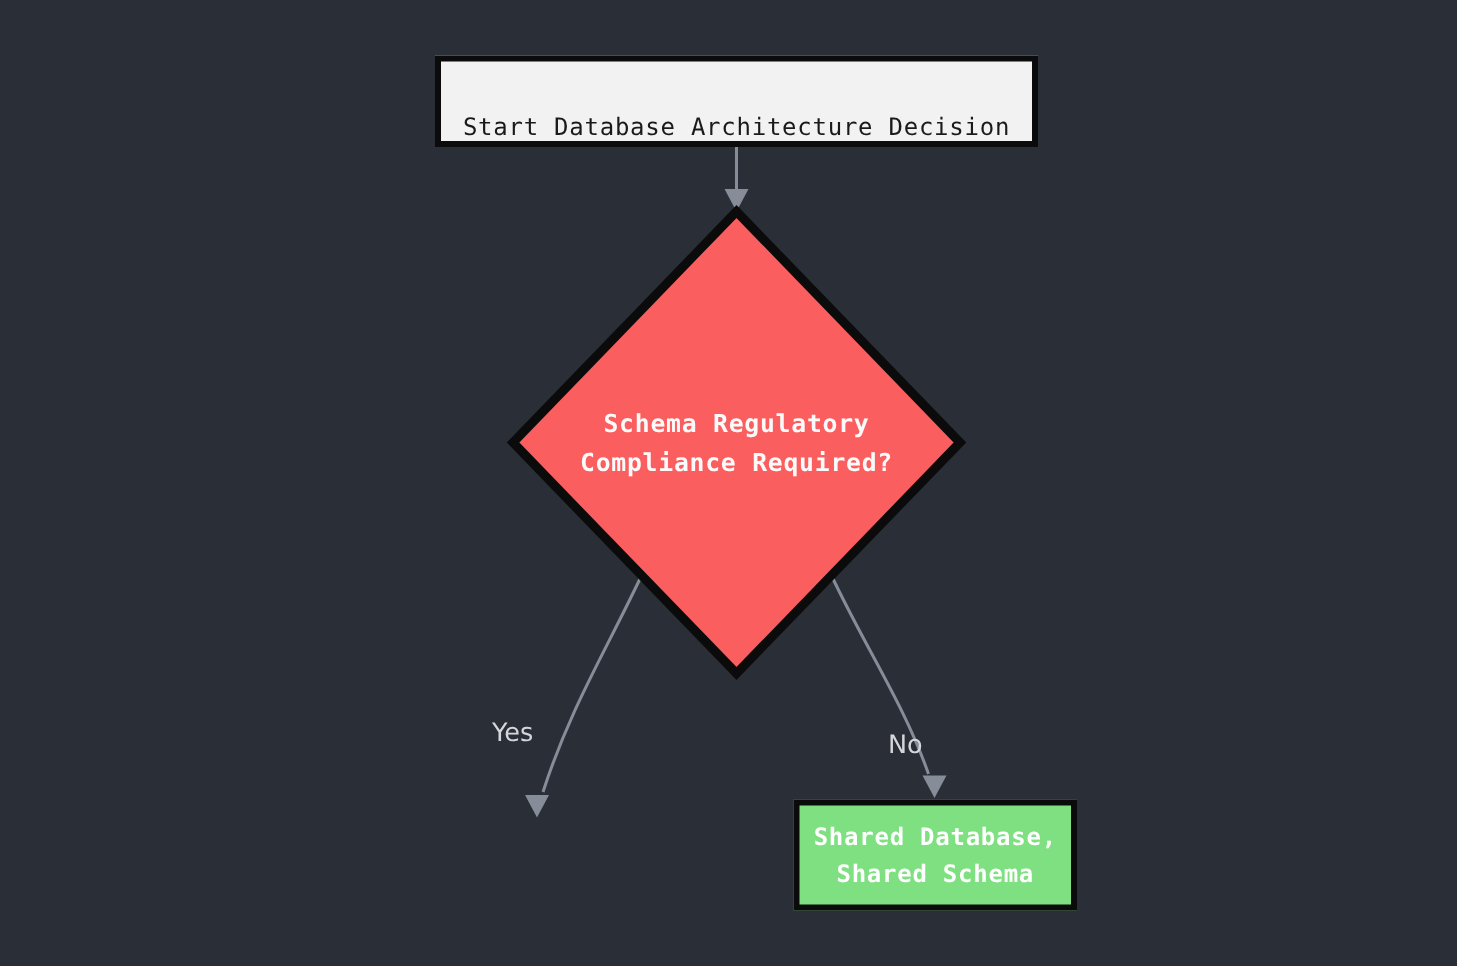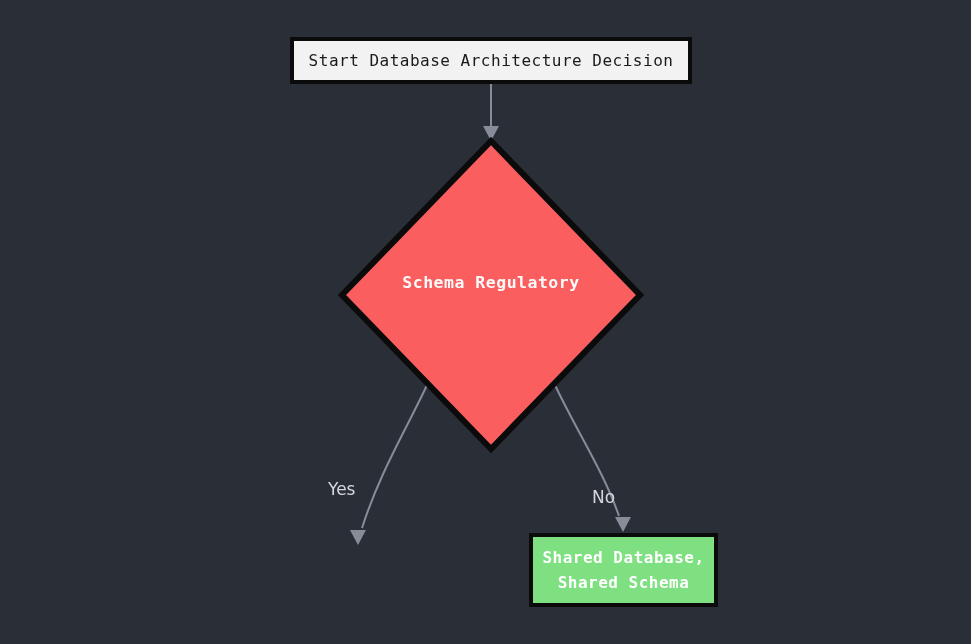--- a/index.html
+++ b/index.html
@@ -42,24 +42,25 @@
     display: flex;
     flex-direction: column;
     align-items: center;
     justify-content: center;
     text-align: center;
     font-size: 16px;
     letter-spacing: 0.5px;
   }
   .node-start {
     left: 290px; top: 37px;
-    width: 402px; height: 47px;
+    width: 402px; height: 61px;
     background: var(--start-bg, #f2f2f2);
     color: var(--start-text, #1a1a1a);
     font-weight: 500;
+    justify-content: flex-end;
   }
   .decision-text {
     position: absolute;
     left: 341px; top: 270px;
     width: 300px;
     text-align: center;
     color: var(--decision-text, #fafafa);
     font-size: 16.5px;
     font-weight: bold;
     line-height: 26px;
@@ -109,20 +110,21 @@
 
     <polygon class="diamond-shape" points="491,141 640,295 491,449 342,295"></polygon>
   </svg>
 
   <div class="node node-start">
     <span>Start Database Architecture Decision</span>
   </div>
 
   <div class="decision-text">
     <div>Schema Regulatory</div>
+    <div>Compliance Required?</div>
   </div>
 
   <div class="edge-label edge-label-yes">Yes</div>
   <div class="edge-label edge-label-no">No</div>
 
 
   <div class="node node-no-result">
     <div>Shared Database,</div>
     <div>Shared Schema</div>
   </div>

